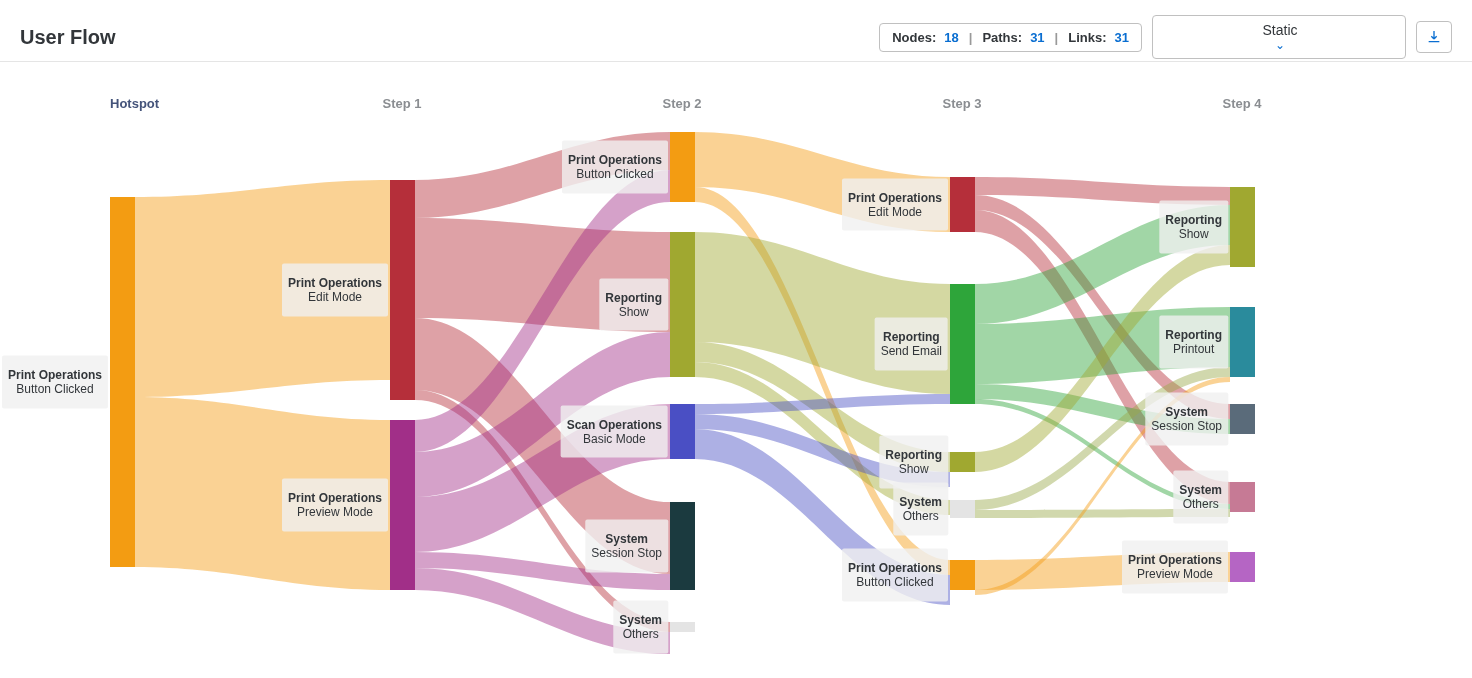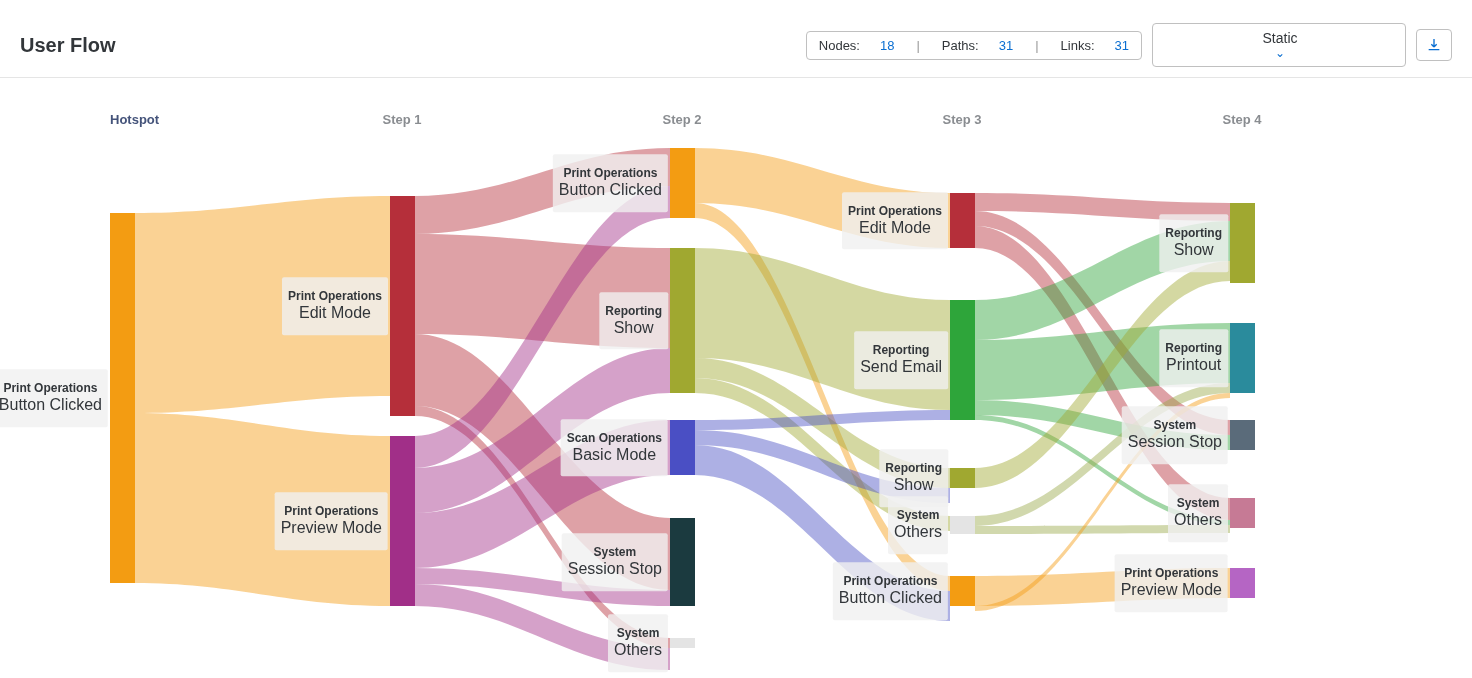--- a/index.html
+++ b/index.html
@@ -12,43 +12,44 @@
     height: 678px;
     overflow: hidden;
   }
   .header {
     display: flex;
     align-items: center;
     justify-content: space-between;
     padding: 16px 20px 3px 20px;
     border-bottom: 1px solid #e5e5e5;
     box-sizing: border-box;
-    height: 78px;
+    height: 62px;
   }
   .title {
     font-size: 20px;
     font-weight: 700;
     color: #32363a;
   }
   .toolbar {
     display: flex;
     align-items: center;
     gap: 10px;
     flex-shrink: 0;
   }
   .stat-box {
     border: 1px solid #c0c0c0;
     border-radius: 4px;
     padding: 6px 12px;
     font-size: 13px;
     color: #32363a;
     display: flex;
     align-items: center;
-    gap: 20px;
+    gap: 8px;
     white-space: nowrap;
+    font-weight: bold;
   }
   .stat-box .sep {
     color: #999;
     margin: 0 2px;
   }
   .stat-box .num {
     color: #0a6ed1;
   }
   .select-box {
     border: 1px solid #c0c0c0;
@@ -115,21 +116,21 @@
     border-radius: 2px;
     padding: 12px 6px;
     font-size: 12px;
     line-height: 1.2;
     text-align: center;
     white-space: nowrap;
     pointer-events: none;
     transform: translate(-100%, -50%);
   }
   .node-label .ln1 { font-weight: 700; }
-  .node-label .ln2 { font-weight: 400; font-size: 16px; }
+  .node-label .ln2 { font-weight: 400; font-size: 12px; }
 </style>
 </head>
 <body>
 
 <div class="header">
   <div class="title">User Flow</div>
   <div class="toolbar">
     <div class="stat-box">
       <span>Nodes:</span>
       <span class="num">18</span>

